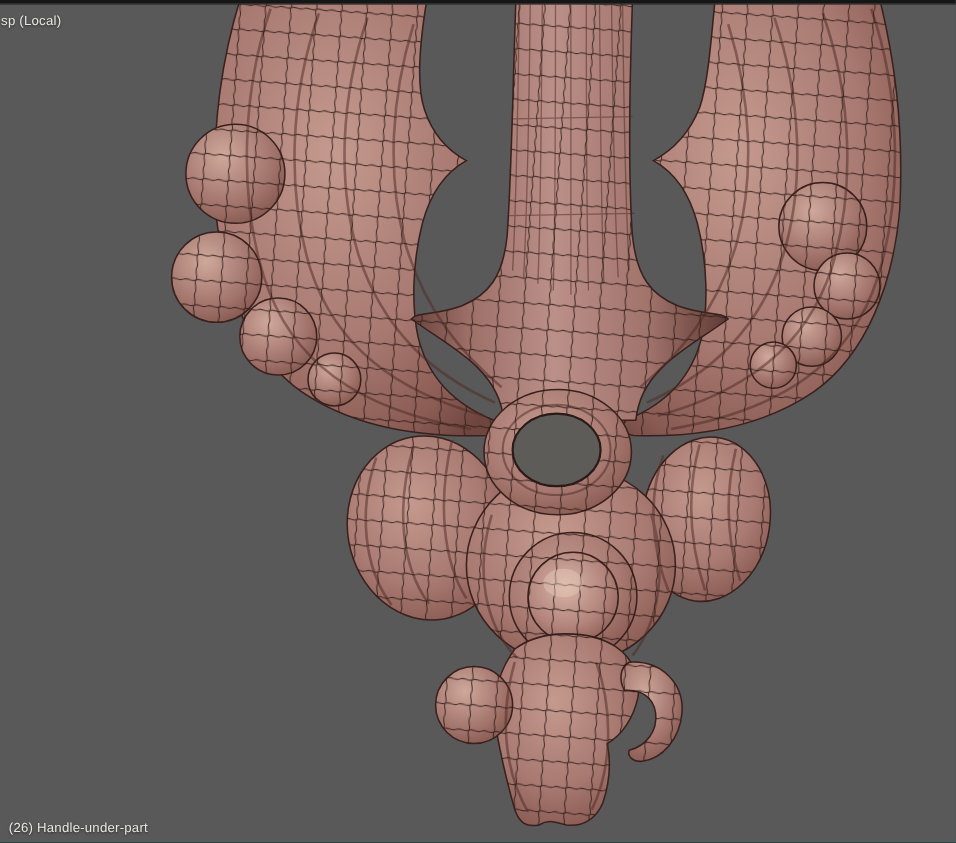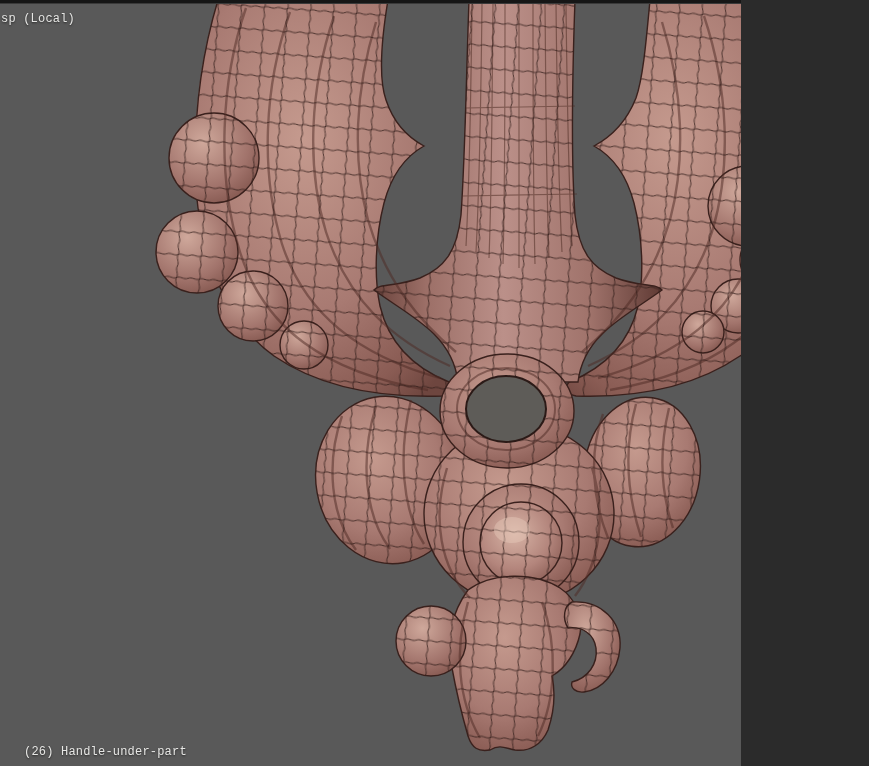--- a/index.html
+++ b/index.html
@@ -1,31 +1,31 @@
 <!DOCTYPE html>
 <html><head>
 <meta charset="utf-8">
 <style>
   html,body{margin:0;padding:0;background:#2b2b2b;}
   .stage{
-    position:relative;width:741px;height:766px;overflow:hidden;
-    background:#0f766e;font-family:Liberation Mono, monospace;
+    position:relative;width:869px;height:766px;overflow:hidden;
+    background:#0f766e;font-family:Liberation Sans, sans-serif;
   }
   .mesh-canvas{position:absolute;top:0;left:0;}
   .top-edge{
     position:absolute;top:0;left:0;width:100%;height:3px;
     background:#161616;border-bottom:1px solid #3a3a3a;box-sizing:content-box;z-index:5;
   }
   .hud{
     position:absolute;color:#e7e7e5;font-size:12px;line-height:14px;
     text-shadow:0 1px 2px rgba(0,0,0,.55);white-space:nowrap;z-index:6;
     letter-spacing:.2px;
   }
   .view-label{left:1px;top:12px;}
-  .object-info{left:24px;top:745px;}
+  .object-info{left:8px;top:745px;}
 </style>
 </head>
 <body>
 
 <div class="stage">
 
   <svg class="mesh-canvas" width="869" height="766" viewBox="0 0 869 766" xmlns="http://www.w3.org/2000/svg">
     <defs>
       <linearGradient id="gShaft" x1="0" y1="0" x2="1" y2="0">
         <stop offset="0" stop-color="#6b443d"></stop>

